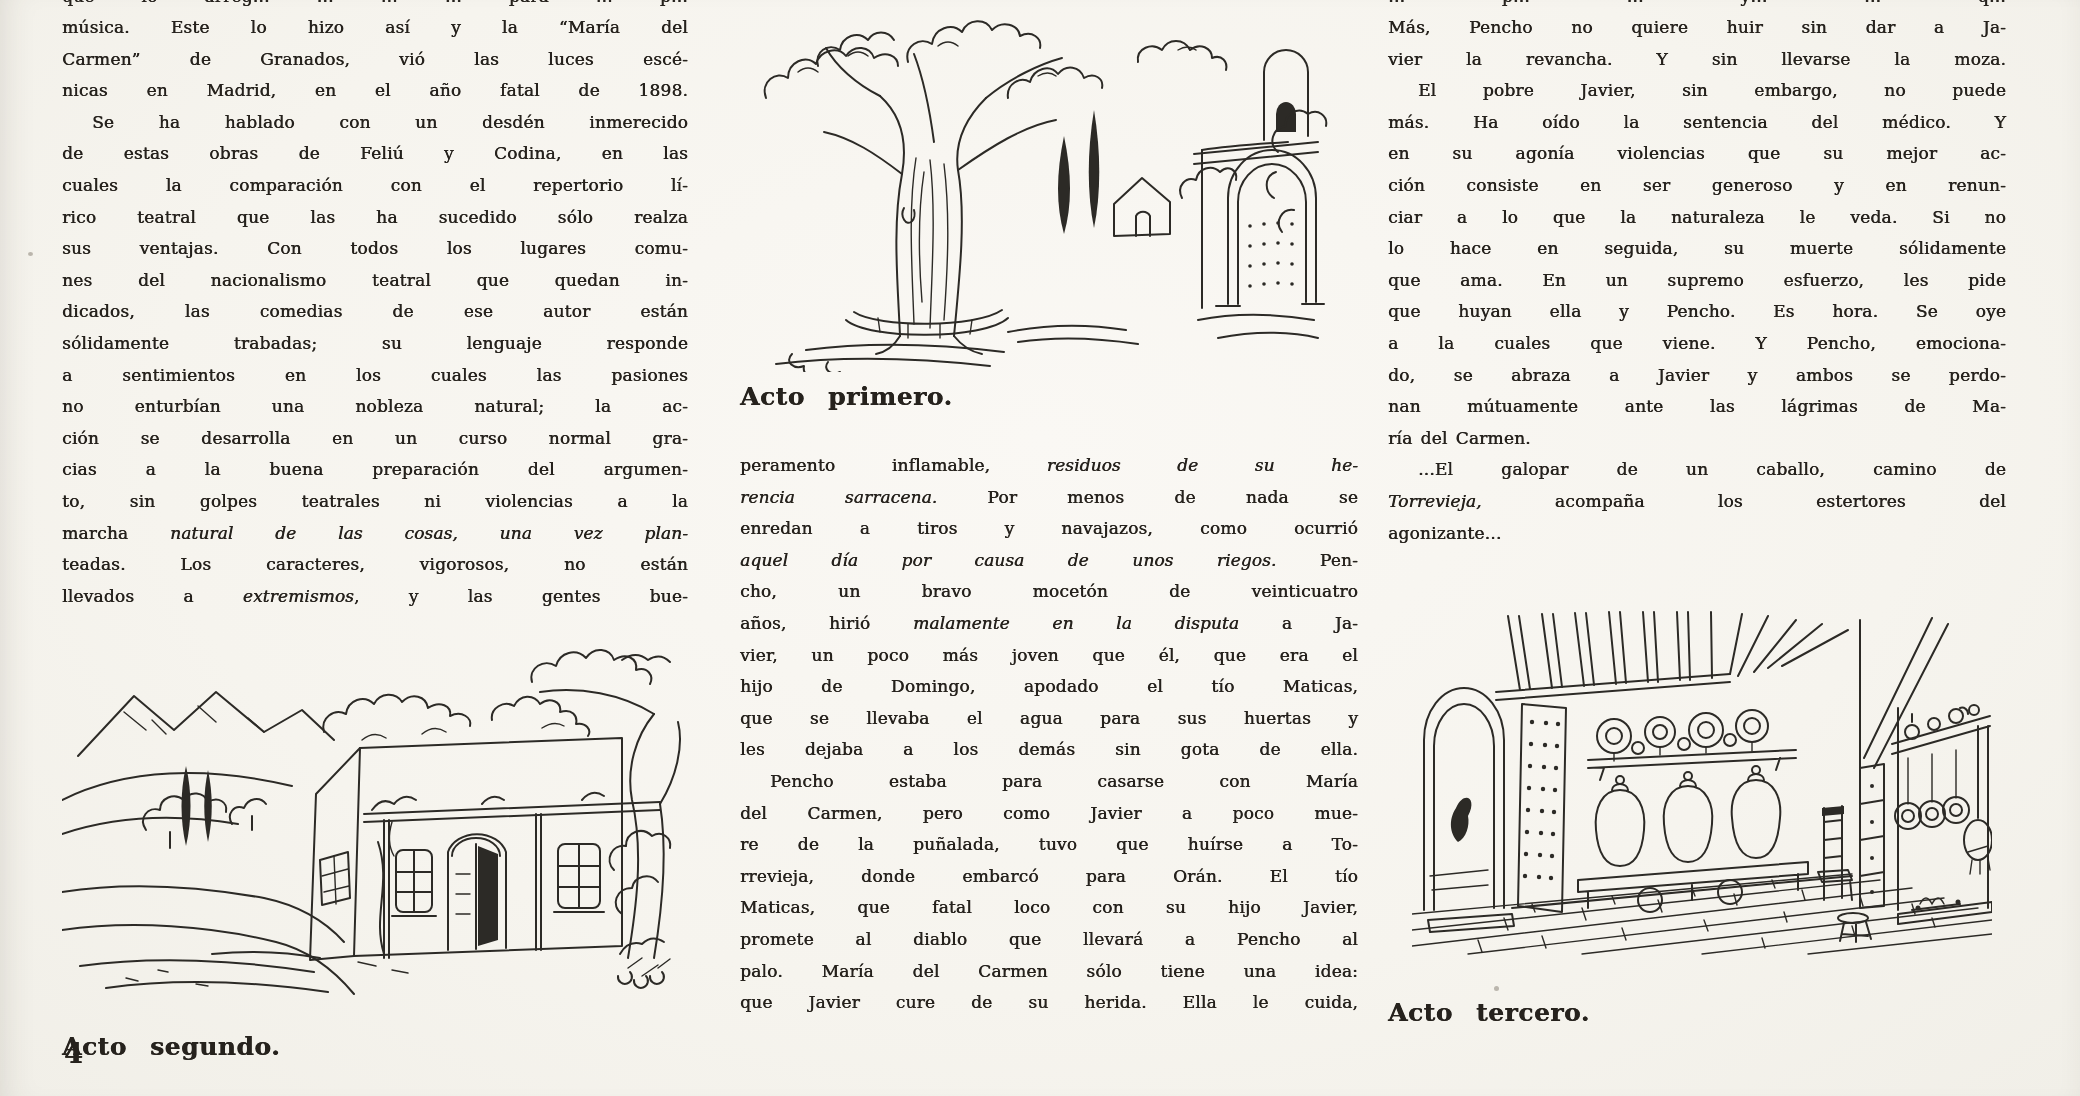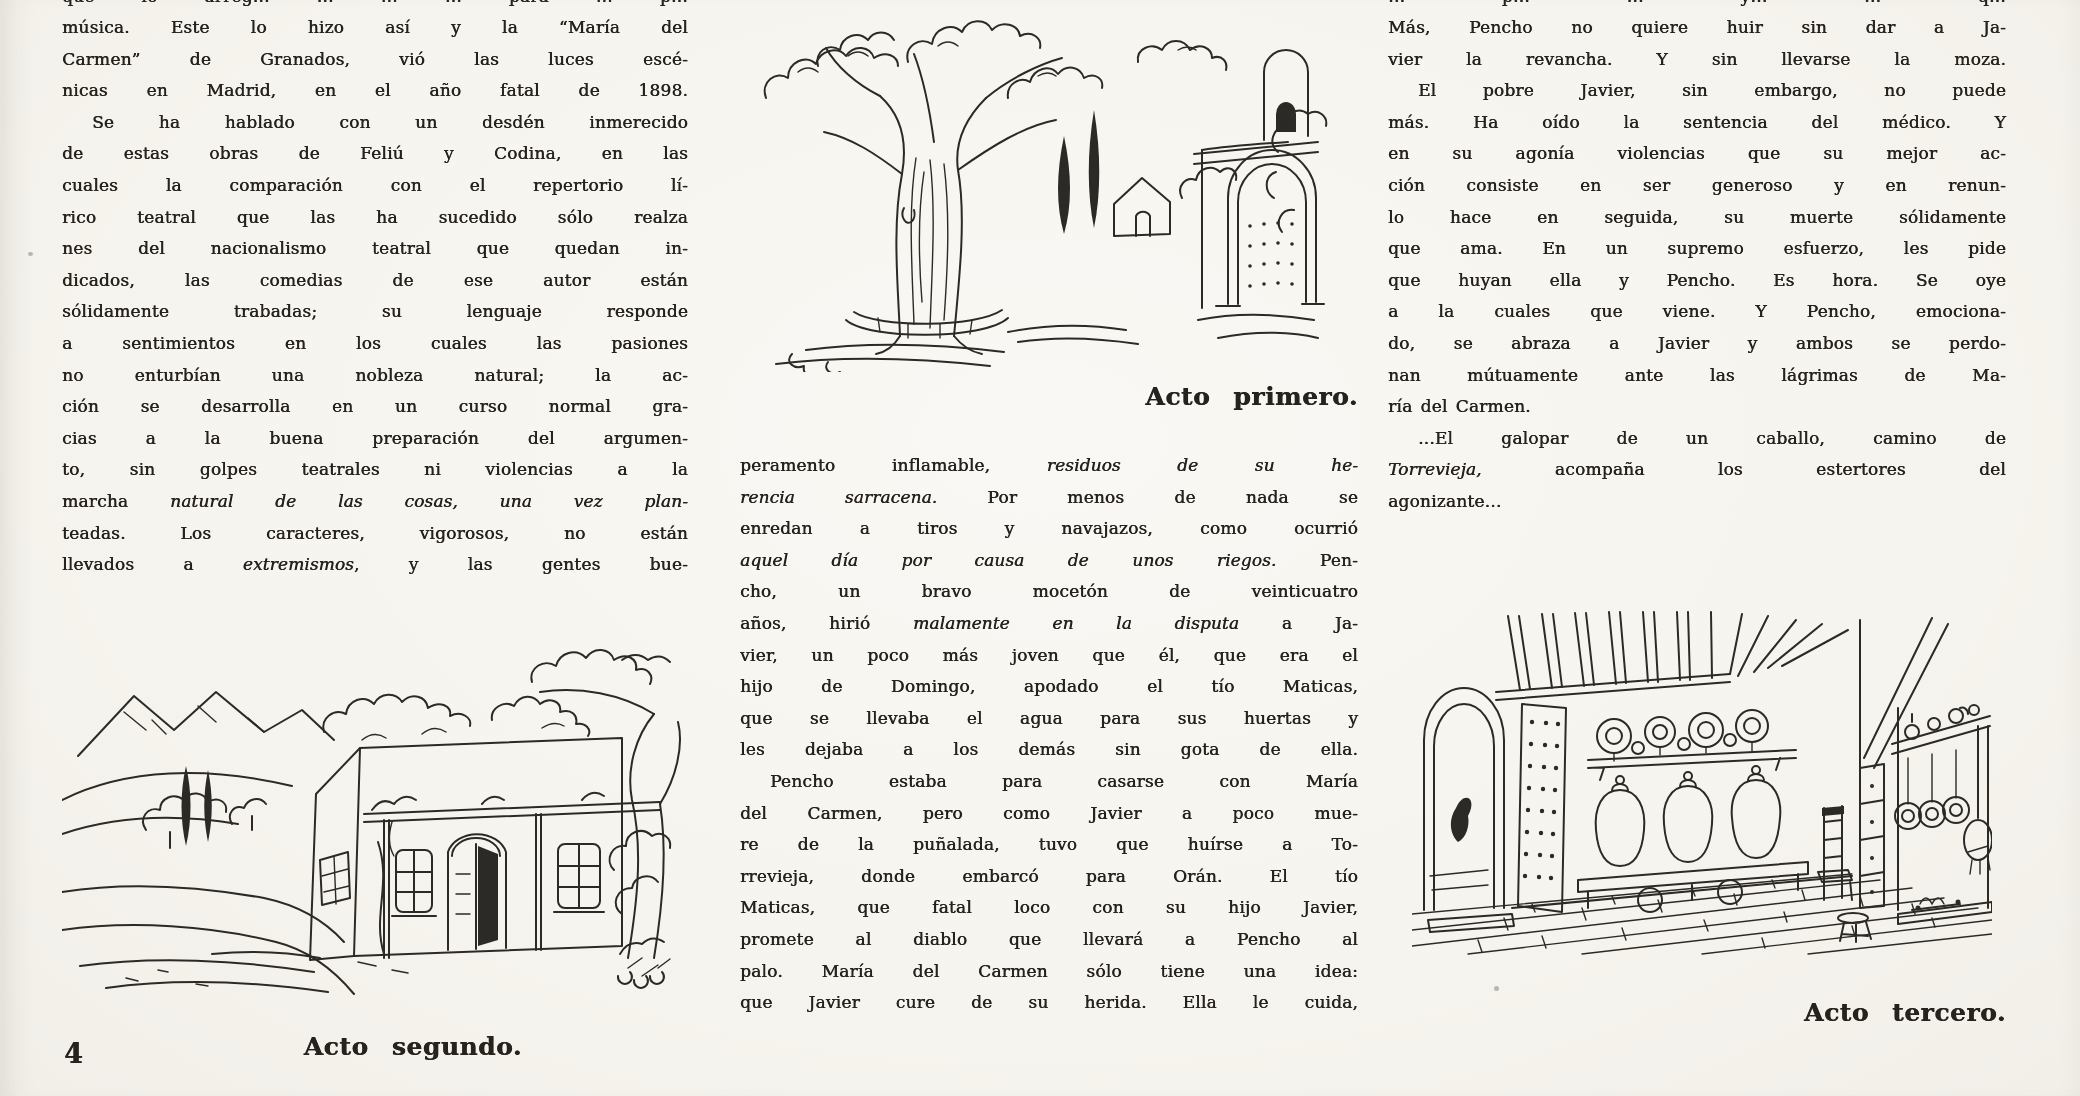--- a/index.html
+++ b/index.html
@@ -17,21 +17,21 @@
     text-align:justify;text-align-last:justify;
     word-spacing:2.5px;letter-spacing:.2px;white-space:nowrap;
     text-shadow:.45px 0 0 currentColor;
   }
   .tline i{letter-spacing:.1px;}
   .tline.indent{text-indent:30px;}
   .tline.last{text-align-last:left;}
   .clipline{height:12px;overflow:hidden;position:relative;}
   .clipline .tline{position:absolute;top:-19.5px;left:0;right:0;}
   .caption{
-    position:absolute;font-size:25px;font-weight:bold;text-align:right;
+    position:absolute;font-size:25px;font-weight:bold;text-align:left;
     word-spacing:14px;letter-spacing:.5px;text-shadow:.4px 0 0 currentColor;
   }
   .pagenum{
     position:absolute;left:64px;top:1038px;font-size:27px;font-weight:bold;
     text-shadow:.5px 0 0 currentColor;
   }
   .figure{position:absolute;}
   .figure svg{display:block;width:100%;height:100%;}
   .speck{position:absolute;border-radius:50%;background:#8a8378;opacity:.55;}
   .sk{stroke:#2c2a26;fill:none;stroke-width:2;stroke-linecap:round;stroke-linejoin:round;}
@@ -48,20 +48,21 @@
       <div class="tline">que lo arreg…  …  …  …  para …  p…</div>
     </div>
     <div>
         <div class="tline">música. Este lo hizo así y la “María del</div>
         <div class="tline">Carmen” de Granados, vió las luces escé-</div>
         <div class="tline">nicas en Madrid, en el año fatal de 1898.</div>
         <div class="tline indent">Se ha hablado con un desdén inmerecido</div>
         <div class="tline">de estas obras de Feliú y Codina, en las</div>
         <div class="tline">cuales la comparación con el repertorio lí-</div>
         <div class="tline">rico teatral que las ha sucedido sólo realza</div>
+        <div class="tline">sus ventajas. Con todos los lugares comu-</div>
         <div class="tline">nes del nacionalismo teatral que quedan in-</div>
         <div class="tline">dicados, las comedias de ese autor están</div>
         <div class="tline">sólidamente trabadas; su lenguaje responde</div>
         <div class="tline">a sentimientos en los cuales las pasiones</div>
         <div class="tline">no enturbían una nobleza natural; la ac-</div>
         <div class="tline">ción se desarrolla en un curso normal gra-</div>
         <div class="tline">cias a la buena preparación del argumen-</div>
         <div class="tline">to, sin golpes teatrales ni violencias a la</div>
         <div class="tline">marcha <i>natural de las cosas, una vez plan-</i></div>
         <div class="tline">teadas. Los caracteres, vigorosos, no están</div>
@@ -166,20 +167,21 @@
     <div class="clipline">
       <div class="tline">…  p…  …  y…  …  q…</div>
     </div>
     <div>
         <div class="tline">Más, Pencho no quiere huir sin dar a Ja-</div>
         <div class="tline">vier la revancha. Y sin llevarse la moza.</div>
         <div class="tline indent">El pobre Javier, sin embargo, no puede</div>
         <div class="tline">más. Ha oído la sentencia del médico. Y</div>
         <div class="tline">en su agonía violencias que su mejor ac-</div>
         <div class="tline">ción consiste en ser generoso y en renun-</div>
+        <div class="tline">ciar a lo que la naturaleza le veda. Si no</div>
         <div class="tline">lo hace en seguida, su muerte sólidamente</div>
         <div class="tline">que ama. En un supremo esfuerzo, les pide</div>
         <div class="tline">que huyan ella y Pencho. Es hora. Se oye</div>
         <div class="tline">a la cuales que viene. Y Pencho, emociona-</div>
         <div class="tline">do, se abraza a Javier y ambos se perdo-</div>
         <div class="tline">nan mútuamente ante las lágrimas de Ma-</div>
         <div class="tline last">ría del Carmen.</div>
         <div class="tline indent">...El galopar de un caballo, camino de</div>
         <div class="tline"><i>Torrevieja,</i> acompaña los estertores del</div>
         <div class="tline last">agonizante...</div>

